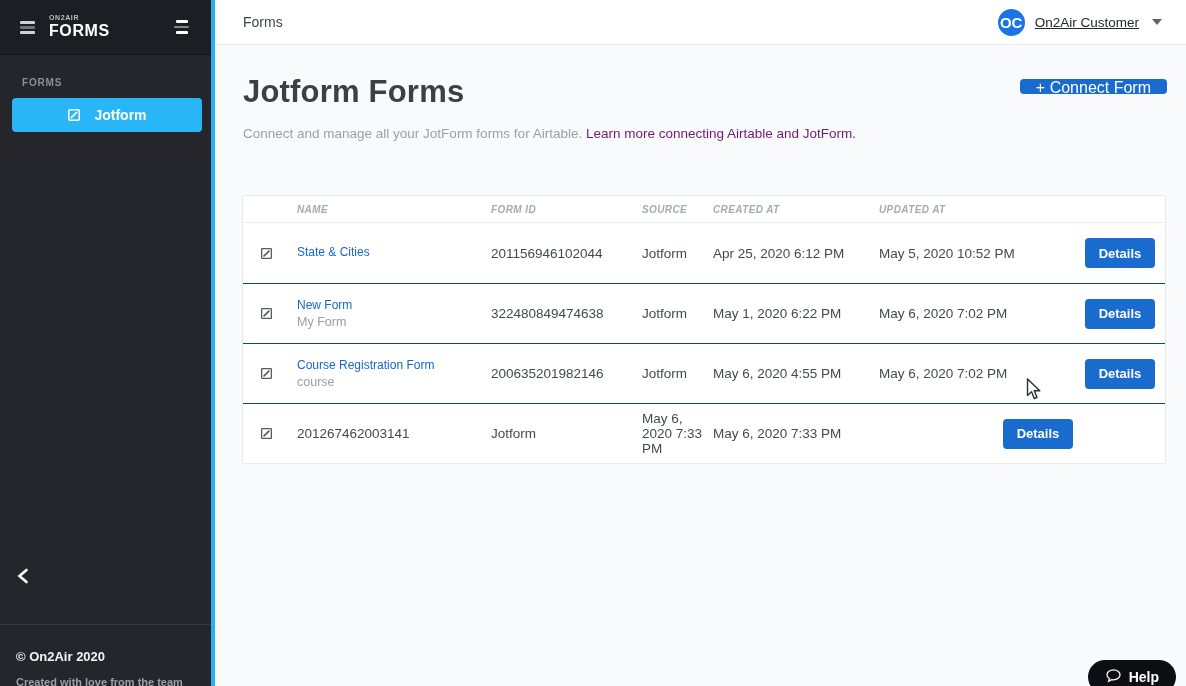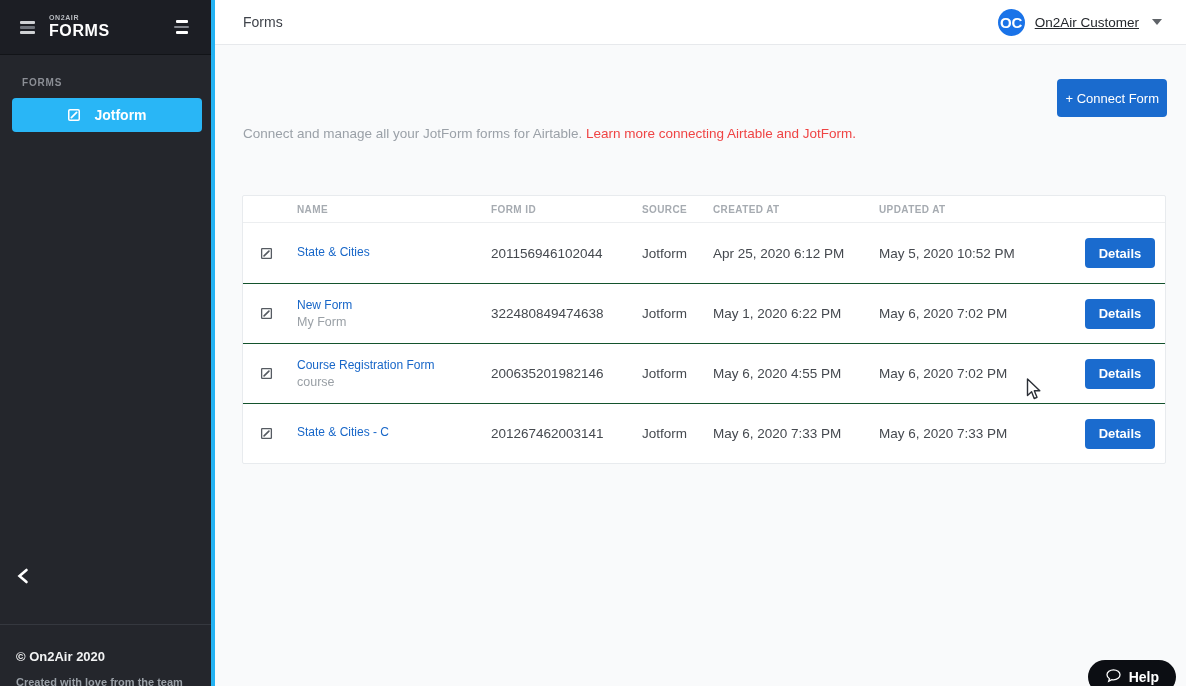--- a/index.html
+++ b/index.html
@@ -35,28 +35,28 @@
   .tb-spacer { flex:1; }
   .user-chip { display:flex; align-items:center; cursor:pointer; }
   .avatar { width:27px; height:27px; border-radius:50%; background:#1a73e8; color:#fff; font-size:15px; font-weight:bold; display:flex; align-items:center; justify-content:center; }
   .user-name { margin-left:10px; font-size:13.5px; color:#24272c;text-decoration:underline; }
   .caret { margin-left:13px; width:0; height:0; border-left:5px solid transparent; border-right:5px solid transparent; border-top:6px solid #5f6368; }
 
   
   .content { position:absolute; left:215px; right:0; top:45px; bottom:0; background:#f9fafb; }
   .page-title { position:absolute; left:28px; top:29px; font-size:31px; font-weight:bold; color:#3b4046; letter-spacing:.2px; }
   .page-subtitle { position:absolute; left:28px; top:81px; font-size:13.5px; color:#9ba1a8; }
-  .page-subtitle a { color:#ef4444; text-decoration:none; cursor:pointer; }
-  .connect-btn { position:absolute; right:19px; top:34px; height:38px; padding:0 8px; background:#1a6bce; border:none; border-radius:4px; color:#fff; font-size:13px; font-weight:500; font-family:inherit; cursor:pointer; }
+  .page-subtitle a { color:#701a75; text-decoration:none; cursor:pointer; }
+  .connect-btn { position:absolute; right:19px; top:34px; height:15px; padding:0 16px; background:#1a6bce; border:none; border-radius:4px; color:#fff; font-size:16px; font-weight:500; font-family:inherit; cursor:pointer; }
 
   
   .card { position:absolute; left:27px; right:20px; top:150px; background:#ffffff; border:1px solid #e8ebee; border-radius:2px; }
   .tgrid { display:grid; grid-template-columns:54px 194px 151px 71px 166px 206px auto; align-items:center; }
   .thead { height:27px; border-bottom:1px solid #eceef0; }
-  .thead div { font-size:10px; font-weight:bold; color:#a6abb1; letter-spacing:.4px; }
+  .thead div { font-size:10px; font-weight:bold; color:#a6abb1; letter-spacing:.4px;font-style:italic; }
   .trow { height:60px; }
   .trow + .trow { border-top:1px solid #14532d; }
   .row-icon { margin-left:17px; }
   .cell { font-size:13.5px; color:#45494f; }
   .name-cell { display:flex; flex-direction:column; justify-content:center; }
   .form-link { font-size:12px; color:#1766c8; text-decoration:none; cursor:pointer; }
   .form-sub { font-size:12.5px; color:#9aa0a6; margin-top:3px; }
   .action-cell { display:flex; justify-content:flex-end; padding-right:12px; }
   .details-btn { width:70px; height:30px; background:#1a6bce; border:none; border-radius:4px; color:#fff; font-size:13px; font-weight:700; font-family:inherit; cursor:pointer; }
 
@@ -119,20 +119,21 @@
   <div class="topbar-title">Forms</div>
   <div class="tb-spacer"></div>
   <div class="user-chip">
     <div class="avatar">OC</div>
     <div class="user-name">On2Air Customer</div>
     <div class="caret"></div>
   </div>
 </header>
 
 <main class="content">
+  <h1 class="page-title">Jotform Forms</h1>
   <div class="page-subtitle">
     <span>Connect and manage all your JotForm forms for Airtable.</span>
     <a>Learn more connecting Airtable and JotForm.</a>
   </div>
   <button class="connect-btn">+ Connect Form</button>
 
   <section class="card">
     <div class="tgrid thead">
       <div></div>
       <div>NAME</div>
@@ -203,24 +204,20 @@
         </div>
     </div>
 
     <div class="tgrid trow">
       <div class="row-icon">
           <svg width="13" height="13" viewBox="0 0 24 24">
             <rect x="3" y="3" width="18" height="18" rx="1" fill="none" stroke="#565b62" stroke-width="2.4"></rect>
             <path d="M7.5 16.5 L16.5 7.5" stroke="#565b62" stroke-width="3" stroke-linecap="round"></path>
           </svg>
         </div>
-      <div class="name-cell">
-          <a class="form-link">State &amp; Cities - C</a>
-          <div class="form-sub"></div>
-        </div>
       <div class="cell">201267462003141</div>
       <div class="cell">Jotform</div>
       <div class="cell">May 6, 2020 7:33 PM</div>
       <div class="cell">May 6, 2020 7:33 PM</div>
       <div class="action-cell">
           <button class="details-btn">Details</button>
         </div>
     </div>
   </section>
 </main>

